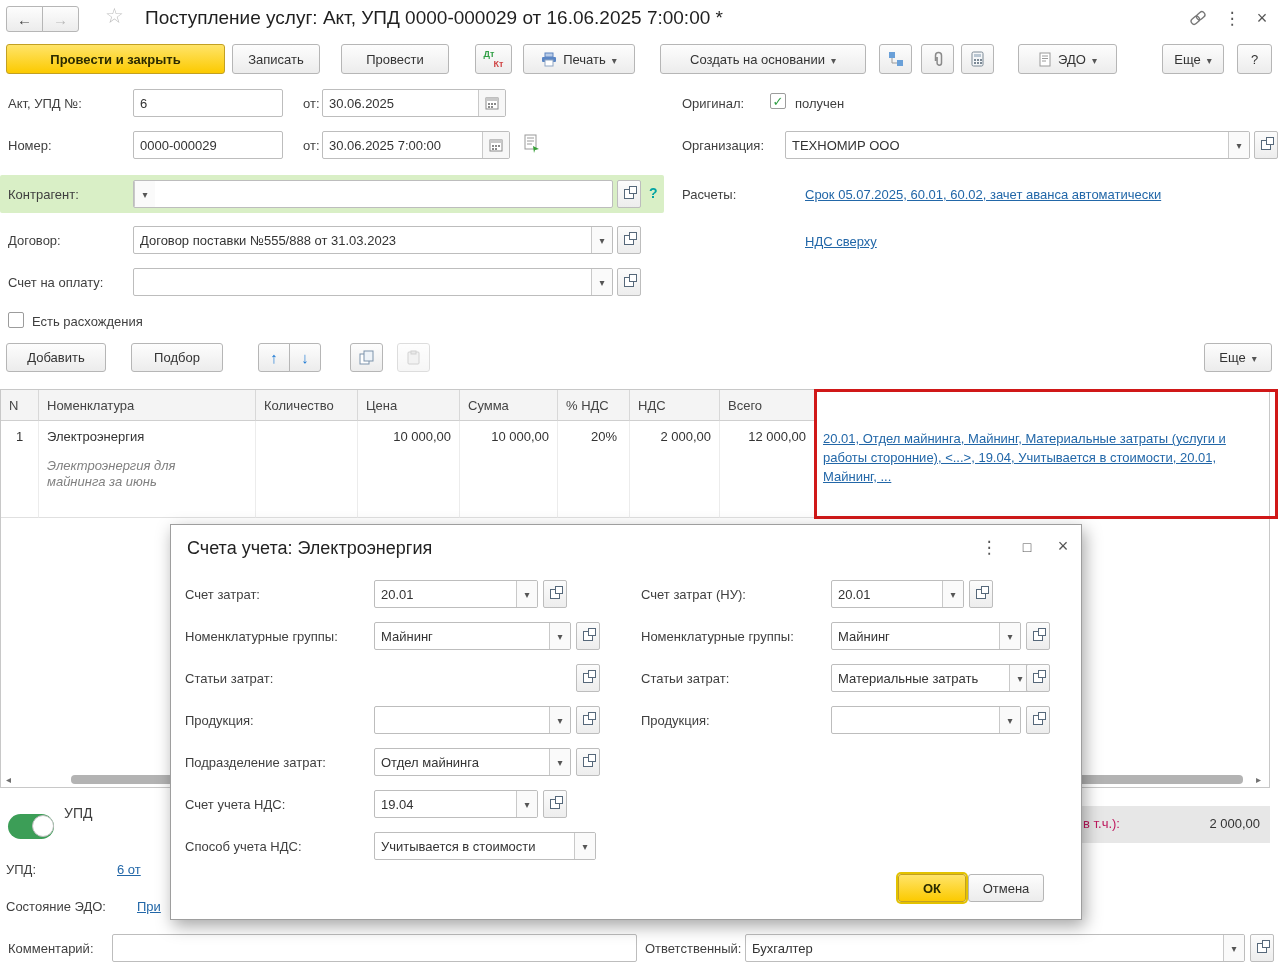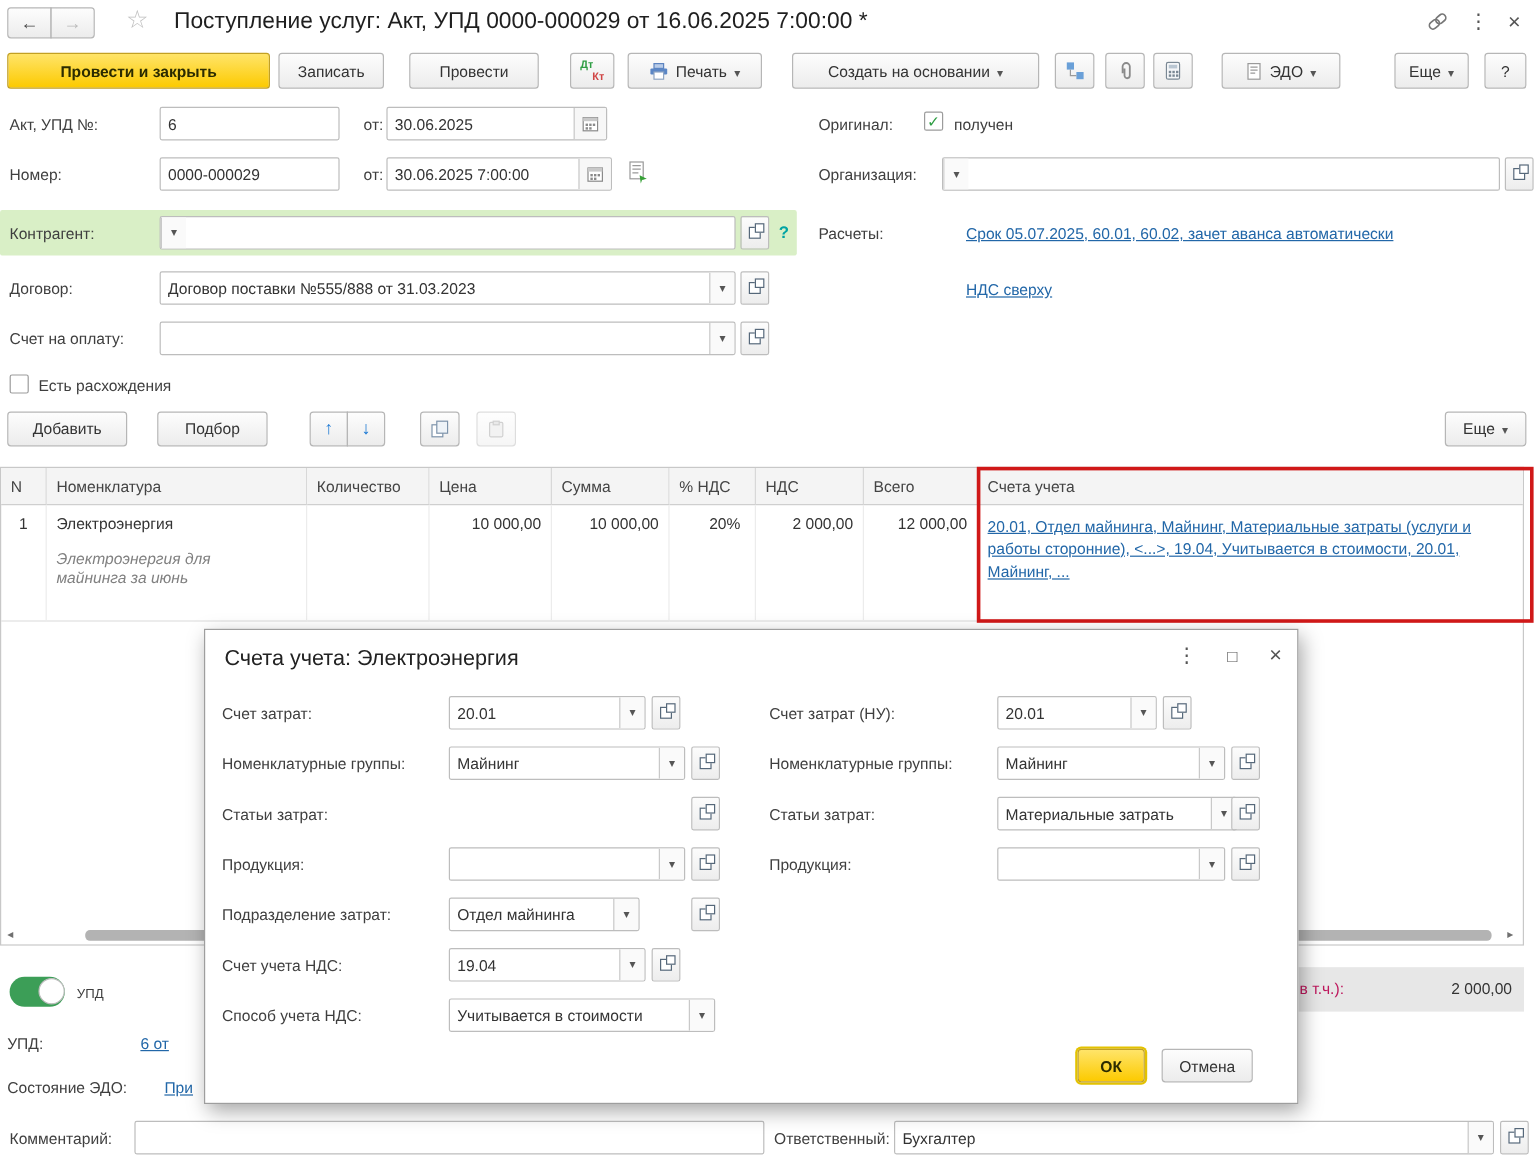--- a/index.html
+++ b/index.html
@@ -238,20 +238,21 @@
 
 <span class="chk" style="left:8px;top:312px"></span>
 <span class="lbl" style="left:32px;top:314px">Есть расхождения</span>
 
 <span class="lbl" style="left:682px;top:96px">Оригинал:</span>
 <span class="chk on" style="left:770px;top:93px"></span>
 <span class="lbl" style="left:795px;top:96px">получен</span>
 
 <span class="lbl" style="left:682px;top:138px">Организация:</span>
 <div class="fld" style="left:785px;top:131px;width:465px">
+  <span class="txt">ТЕХНОМИР ООО</span>
   <span class="arr"></span>
 </div>
 <div class="open" style="left:1254px;top:131px">
     <span class="open-ico"></span>
   </div>
 
 <span class="lbl" style="left:682px;top:187px">Расчеты:</span>
 <a class="lnk" style="left:805px;top:187px">Срок 05.07.2025, 60.01, 60.02, зачет аванса автоматически</a>
 
 <a class="lnk" style="left:805px;top:234px">НДС сверху</a>
@@ -283,21 +284,20 @@
 
 <div id="grid">
   <div class="th" style="left:0;width:38px">N</div>
   <div class="th" style="left:38px;width:217px">Номенклатура</div>
   <div class="th" style="left:255px;width:102px">Количество</div>
   <div class="th" style="left:357px;width:102px">Цена</div>
   <div class="th" style="left:459px;width:98px">Сумма</div>
   <div class="th" style="left:557px;width:72px">% НДС</div>
   <div class="th" style="left:629px;width:90px">НДС</div>
   <div class="th" style="left:719px;width:95px">Всего</div>
-  <div class="th" style="left:814px;width:454px;border-right:none">Счета учета</div>
 
   <div>
     <div class="td" style="left:0;width:38px;text-align:center">1</div>
     <div class="td" style="left:38px;width:217px">
       <div>Электроэнергия</div>
       <div class="note">Электроэнергия для майнинга за июнь</div>
     </div>
     <div class="td num" style="left:255px;width:102px"></div>
     <div class="td num" style="left:357px;width:102px">10 000,00</div>
     <div class="td num" style="left:459px;width:98px">10 000,00</div>
@@ -315,21 +315,21 @@
 </div>
 
 <div id="redbox"></div>
 
 <div class="totalbar">
   <span class="abs" style="left:143px;top:10px;color:#be185d">в т.ч.):</span>
   <span class="abs" style="right:10px;top:10px;color:#333">2 000,00</span>
 </div>
 
 <div class="toggle" style="left:8px;top:814px"></div>
-<span class="lbl" style="left:64px;top:823px;font-size:11px">УПД</span>
+<span class="lbl" style="left:64px;top:805px;font-size:14px">УПД</span>
 
 <span class="lbl" style="left:6px;top:862px">УПД:</span>
 <a class="lnk" style="left:117px;top:862px">6 от</a>
 
 <span class="lbl" style="left:6px;top:899px">Состояние ЭДО:</span>
 <a class="lnk" style="left:137px;top:899px">При</a>
 
 <span class="lbl" style="left:8px;top:941px">Комментарий:</span>
 <div class="fld" style="left:112px;top:934px;width:525px">
     <span class="txt"></span>
@@ -382,21 +382,21 @@
   <span class="lbl" style="left:14px;top:188px">Продукция:</span>
   <div class="fld" style="left:203px;top:181px;width:197px">
       <span class="txt"></span>
       <span class="arr"></span>
     </div>
   <div class="open" style="left:405px;top:181px">
       <span class="open-ico"></span>
     </div>
 
   <span class="lbl" style="left:14px;top:230px">Подразделение затрат:</span>
-  <div class="fld" style="left:203px;top:223px;width:159px">
+  <div class="fld" style="left:203px;top:223px;width:197px">
       <span class="txt">Отдел майнинга</span>
       <span class="arr"></span>
     </div>
   <div class="open" style="left:405px;top:223px">
       <span class="open-ico"></span>
     </div>
 
   <span class="lbl" style="left:14px;top:272px">Счет учета НДС:</span>
   <div class="fld" style="left:203px;top:265px;width:164px">
       <span class="txt">19.04</span>
@@ -441,15 +441,15 @@
 
   <span class="lbl" style="left:470px;top:188px">Продукция:</span>
   <div class="fld" style="left:660px;top:181px;width:190px">
       <span class="txt"></span>
       <span class="arr"></span>
     </div>
   <div class="open" style="left:855px;top:181px">
       <span class="open-ico"></span>
     </div>
 
-  <button class="btn yellow okfocus" style="left:727px;top:349px;width:56px;height:28px">ОК</button>
+  <button class="btn yellow okfocus" style="left:727px;top:349px;width:68px;height:28px">ОК</button>
   <button class="btn" style="left:797px;top:349px;width:76px;height:28px">Отмена</button>
 </div>
 
 </body></html>

